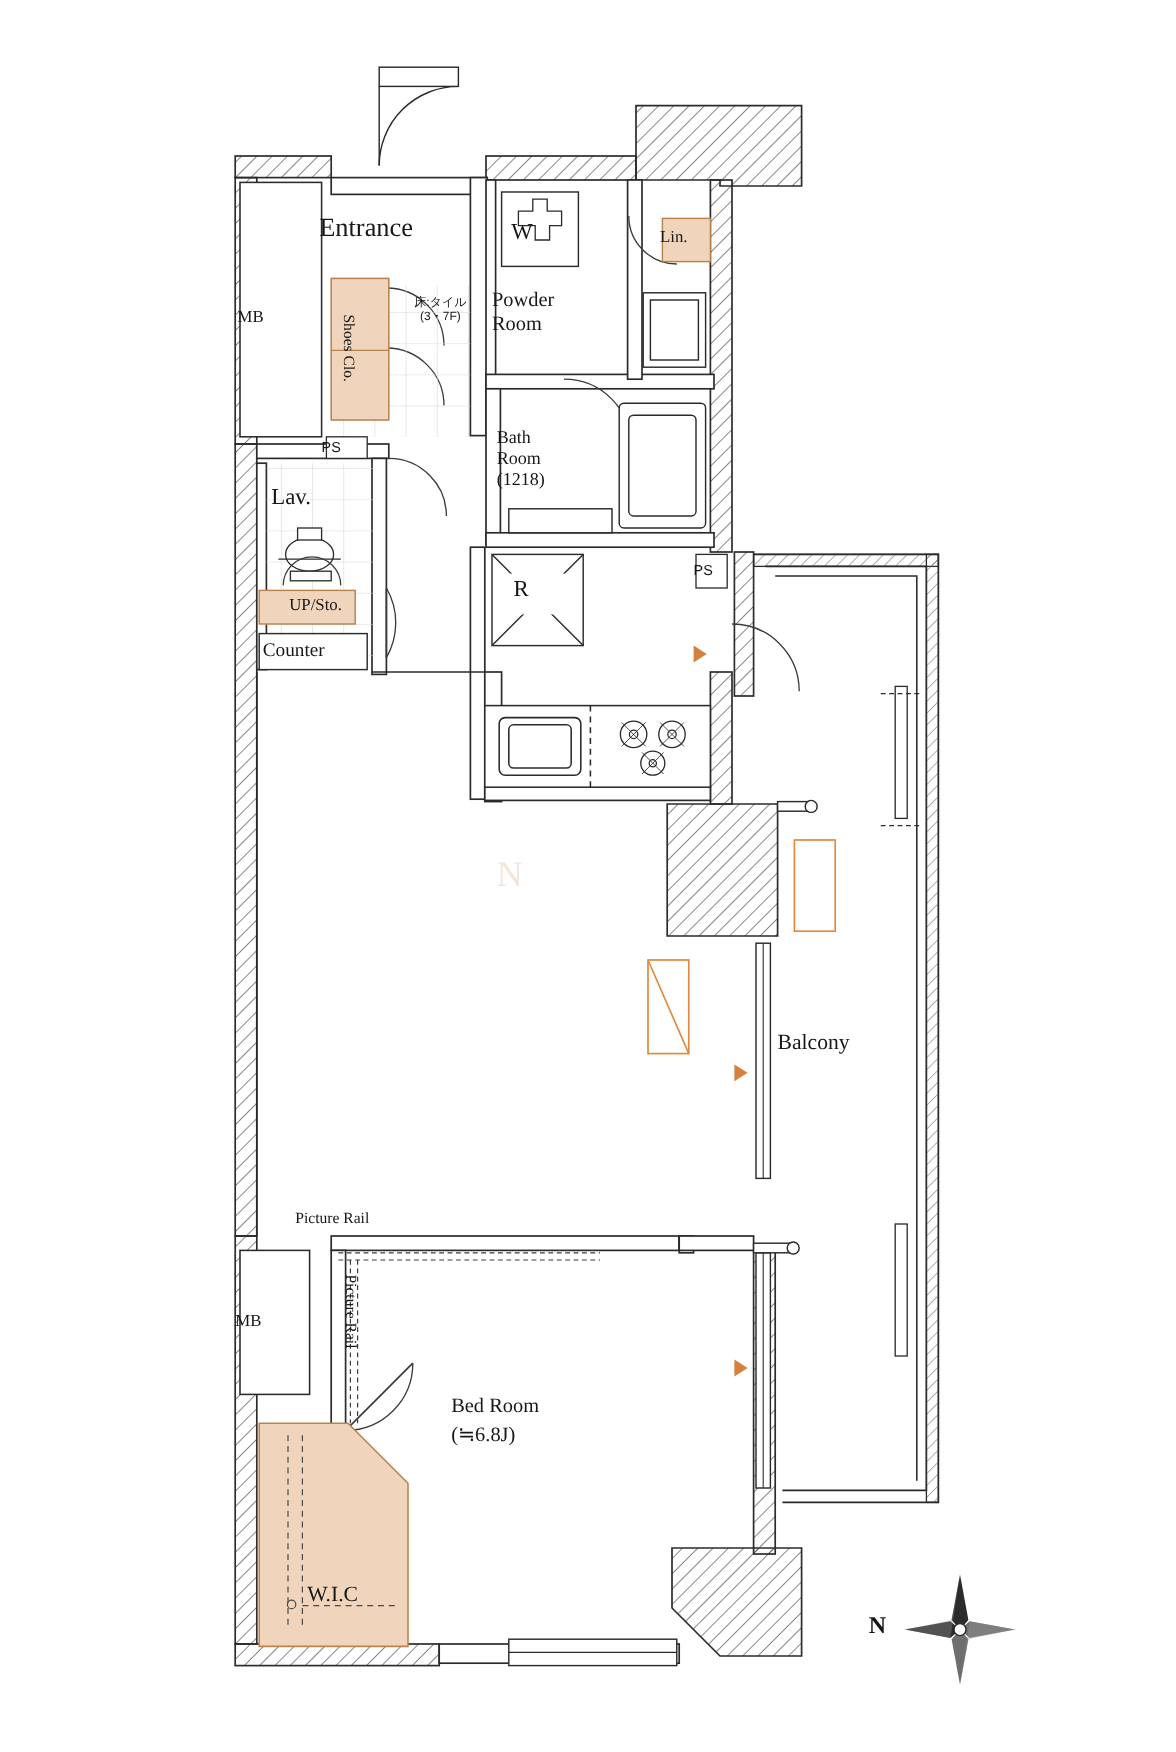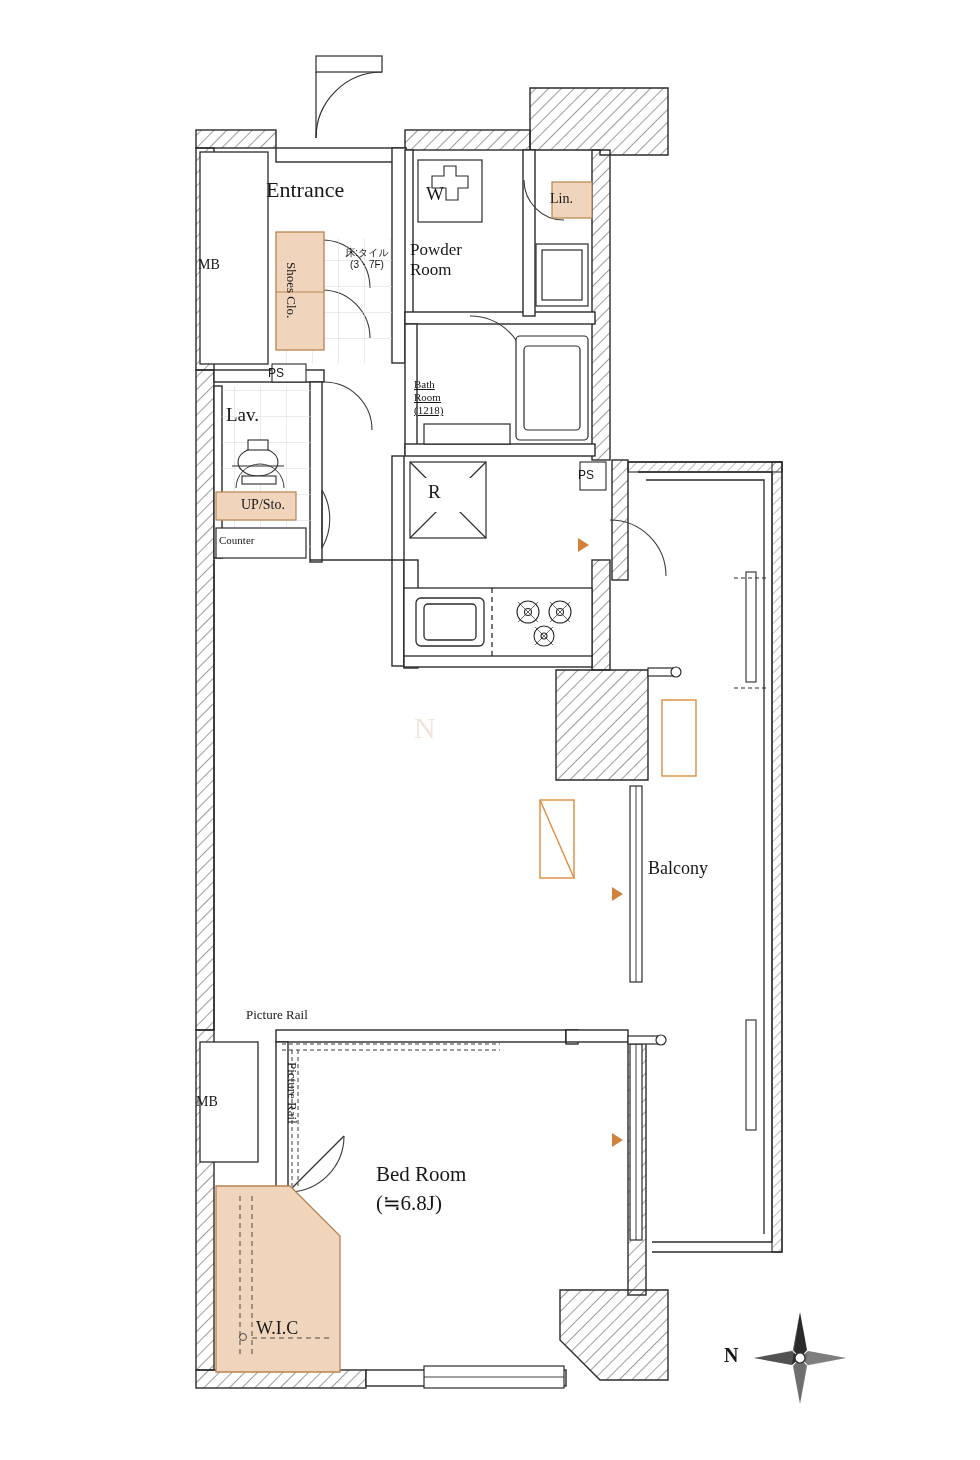--- a/index.html
+++ b/index.html
@@ -316,45 +316,45 @@
   <div class="lbl sans" style="left:334px; top:247px; width:66px; font-size:10px; text-align:center;">床:タイル
 (3・7F)</div>
 
   <div class="lbl serif" style="left:426px; top:183px; width:40px; font-size:19px;">W</div>
 
   <div class="lbl serif" style="left:550px; top:191px; width:44px; font-size:14px;">Lin.</div>
 
   <div class="lbl serif" style="left:410px; top:240px; width:112px; font-size:17px;">Powder
 Room</div>
 
-  <div class="lbl serif" style="left:414px; top:378px; width:96px; font-size:11px;text-decoration:underline;">Bath
+  <div class="lbl serif" style="left:414px; top:357px; width:96px; font-size:15px;">Bath
 Room
 (1218)</div>
 
   <div class="lbl sans" style="left:268px; top:366px; width:42px; font-size:12px;">PS</div>
 
   <div class="lbl serif" style="left:226px; top:404px; width:70px; font-size:19px;">Lav.</div>
 
   <div class="lbl serif" style="left:217px; top:497px; width:78px; font-size:14px;margin-left:24px;">UP/Sto.</div>
 
-  <div class="lbl serif" style="left:219px; top:534px; width:84px; font-size:11px;">Counter</div>
+  <div class="lbl serif" style="left:219px; top:534px; width:84px; font-size:16px;">Counter</div>
 
   <div class="lbl serif" style="left:428px; top:481px; width:40px; font-size:19px;">R</div>
 
   <div class="lbl sans" style="left:578px; top:468px; width:30px; font-size:12px;">PS</div>
 
 
   <div class="lbl serif" style="left:648px; top:858px; width:104px; font-size:18px;">Balcony</div>
 
   <div class="lbl serif" style="left:246px; top:1007px; width:108px; font-size:13px;">Picture Rail</div>
 
   <div class="vert-text" style="left:284px; top:1062px; font-size:13px;">Picture Rail</div>
 
   <div class="lbl serif" style="left:196px; top:1094px; width:58px; font-size:14px;">MB</div>
 
-  <div class="lbl serif" style="left:376px; top:1160px; width:162px; font-size:21px; line-height:1.4;">Bed Room
+  <div class="lbl serif" style="left:376px; top:1160px; width:162px; font-size:17px; line-height:1.4;">Bed Room
 (≒6.8J)</div>
 
   <div class="lbl serif" style="left:256px; top:1318px; width:86px; font-size:18px;">W.I.C</div>
 
   <div class="lbl serif" style="left:724px; top:1344px; width:30px; font-size:20px; font-weight:bold;">N</div>
 
 </div>
 
 </body></html>

